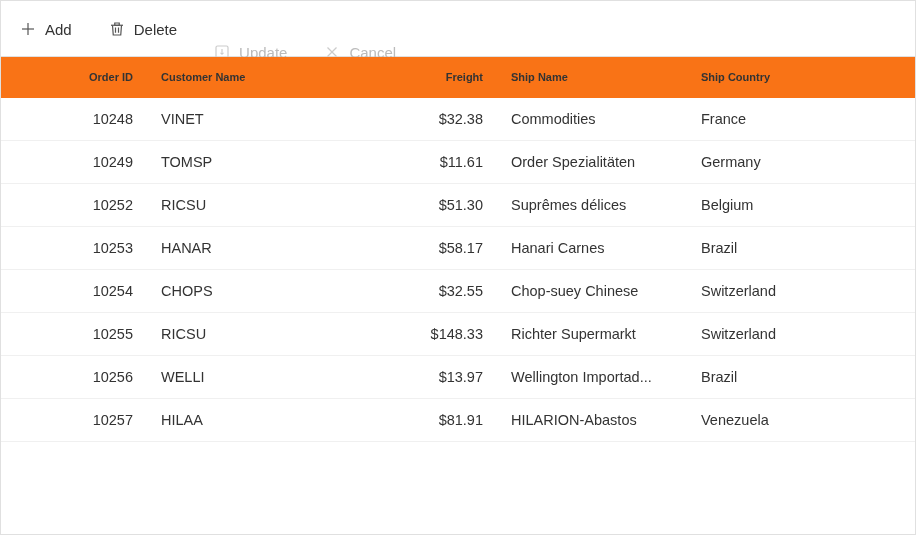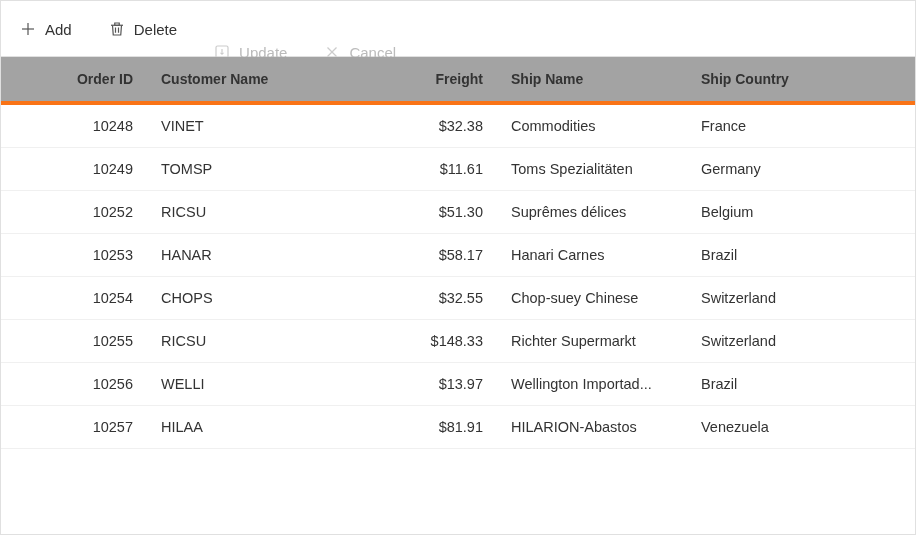--- a/index.html
+++ b/index.html
@@ -55,24 +55,24 @@
     overflow-y: scroll;
   }
   table {
     width: 100%;
     border-collapse: collapse;
     table-layout: fixed;
   }
   thead th {
     text-align: left;
     font-weight: 700;
-    font-size: 14px;
+    font-size: 11px;
     padding: 14px 10px;
-    border-bottom: 4px solid #f97316;
-    background: #a3a3a3;
+    border-bottom: 1px solid #f97316;
+    background: #f97316;
     position: sticky;
     top: 0;
   }
   tbody td {
     padding: 13px 10px;
     border-bottom: 1px solid #f0f0f0;
     font-size: 14.5px;
     white-space: nowrap;
     overflow: hidden;
     text-overflow: ellipsis;
@@ -153,21 +153,21 @@
             <td class="col-orderid">10248</td>
             <td class="col-customer">VINET</td>
             <td class="col-freight">$32.38</td>
             <td class="col-shipname">Commodities</td>
             <td class="col-country">France</td>
           </tr>
           <tr>
             <td class="col-orderid">10249</td>
             <td class="col-customer">TOMSP</td>
             <td class="col-freight">$11.61</td>
-            <td class="col-shipname">Toms Spezialitäten</td>
+            <td class="col-shipname">Order Spezialitäten</td>
             <td class="col-country">Germany</td>
           </tr>
           <tr>
             <td class="col-orderid">10252</td>
             <td class="col-customer">RICSU</td>
             <td class="col-freight">$51.30</td>
             <td class="col-shipname">Suprêmes délices</td>
             <td class="col-country">Belgium</td>
           </tr>
           <tr>

